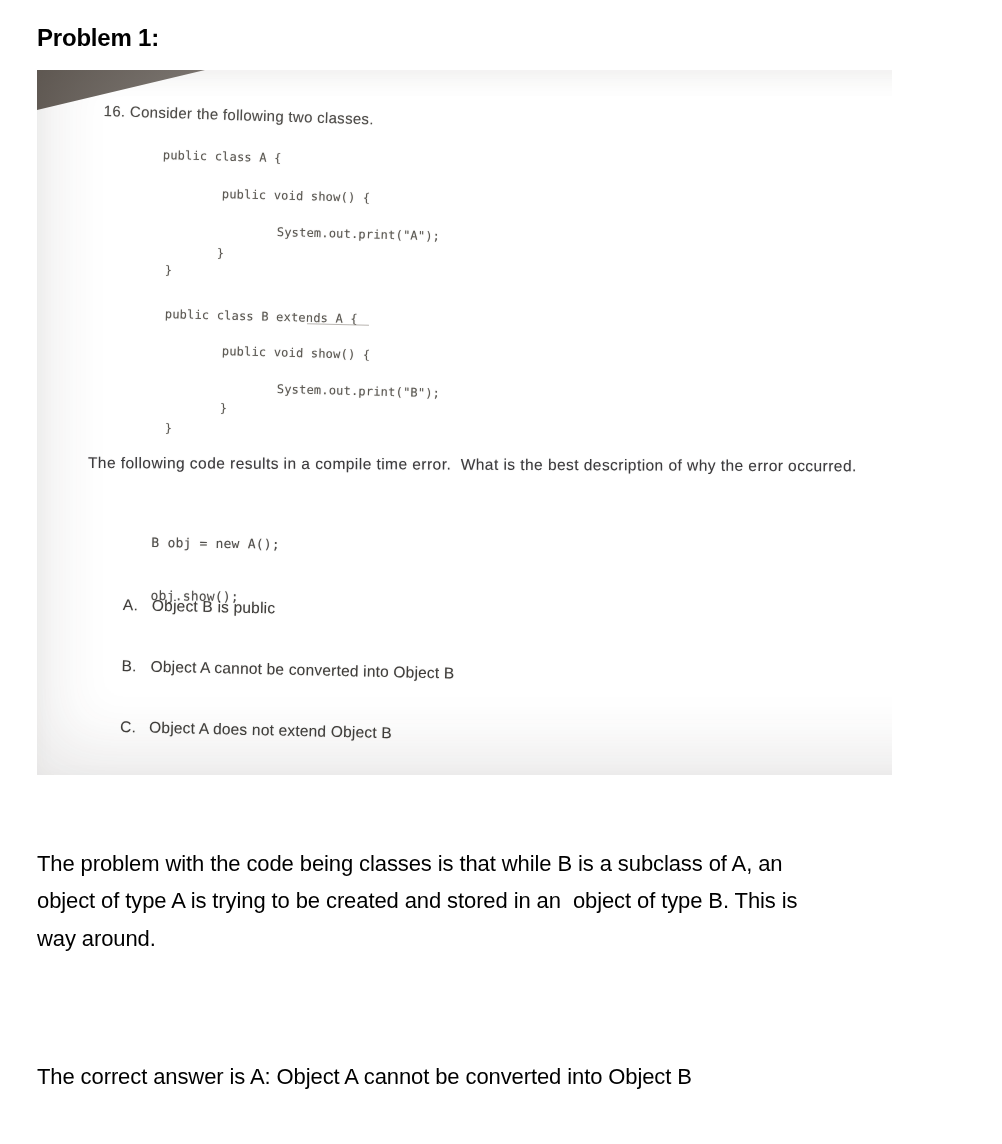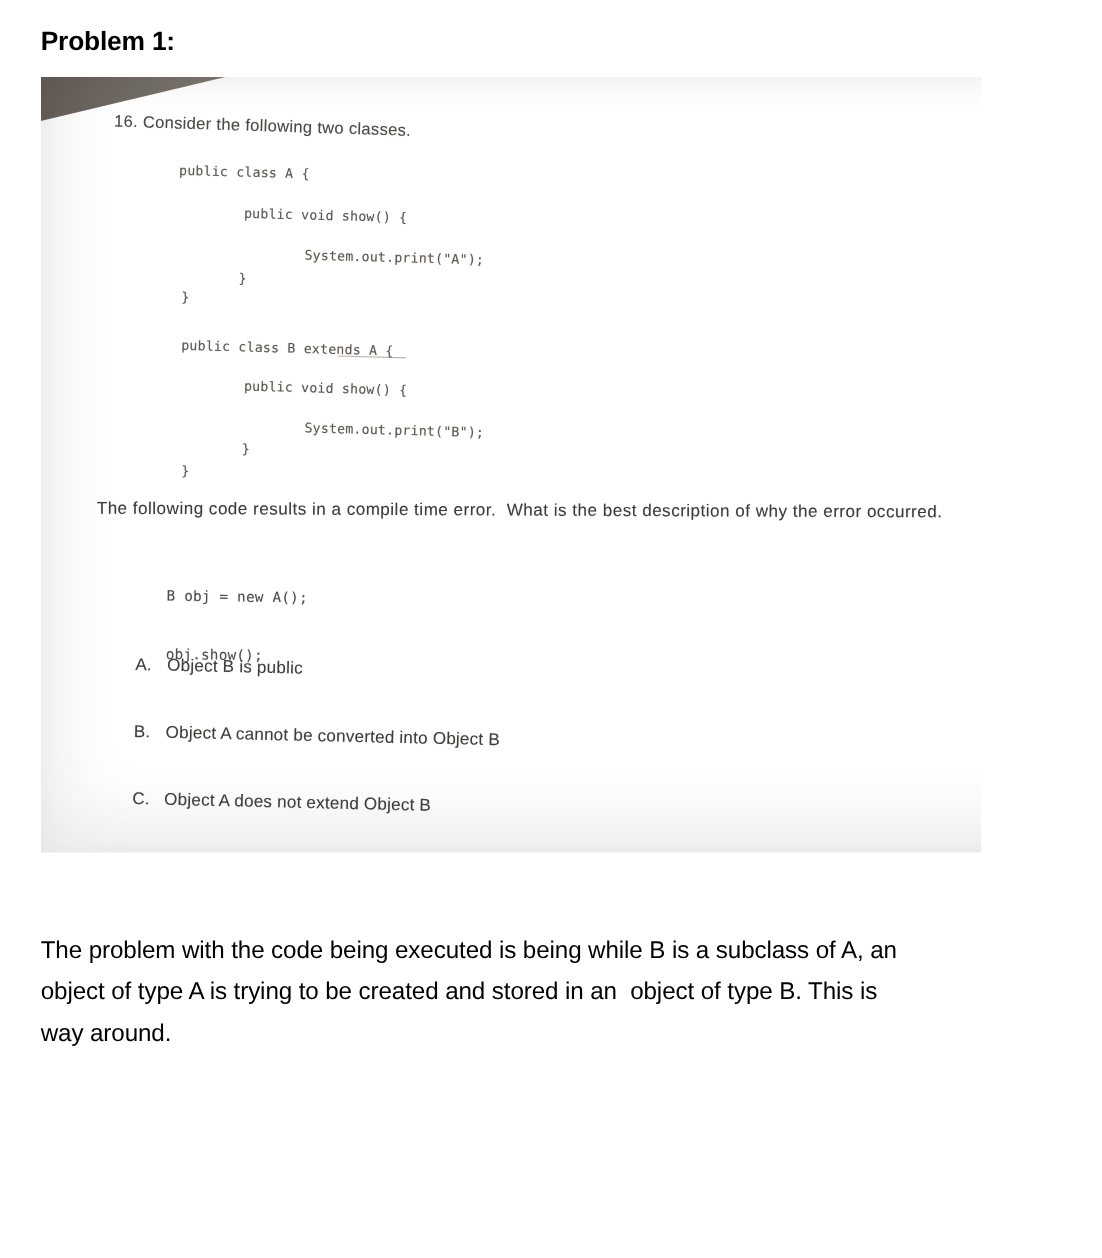--- a/index.html
+++ b/index.html
@@ -140,19 +140,20 @@
       <div class="choice-row">
         <span class="choice-letter">C.</span>
         <span class="choice-text">Object A does not extend Object B</span>
       </div>
       
       
     </div>
   </div>
 
   <div class="explanation">
-    <div class="expl-line">The problem with the code being executed is being while B is a subclass of A, an</div>
+    <div class="expl-line">The problem with the code being classes is that while B is a subclass of A, an</div>
     <div class="expl-line">object of type A is trying to be created and stored in an  object of type B. This is</div>
     <div class="expl-line">way around.</div>
   </div>
 
+  <div class="correct-line">The correct answer is A: Object A cannot be converted into Object B</div>
 
 </div>
 
 </body></html>

